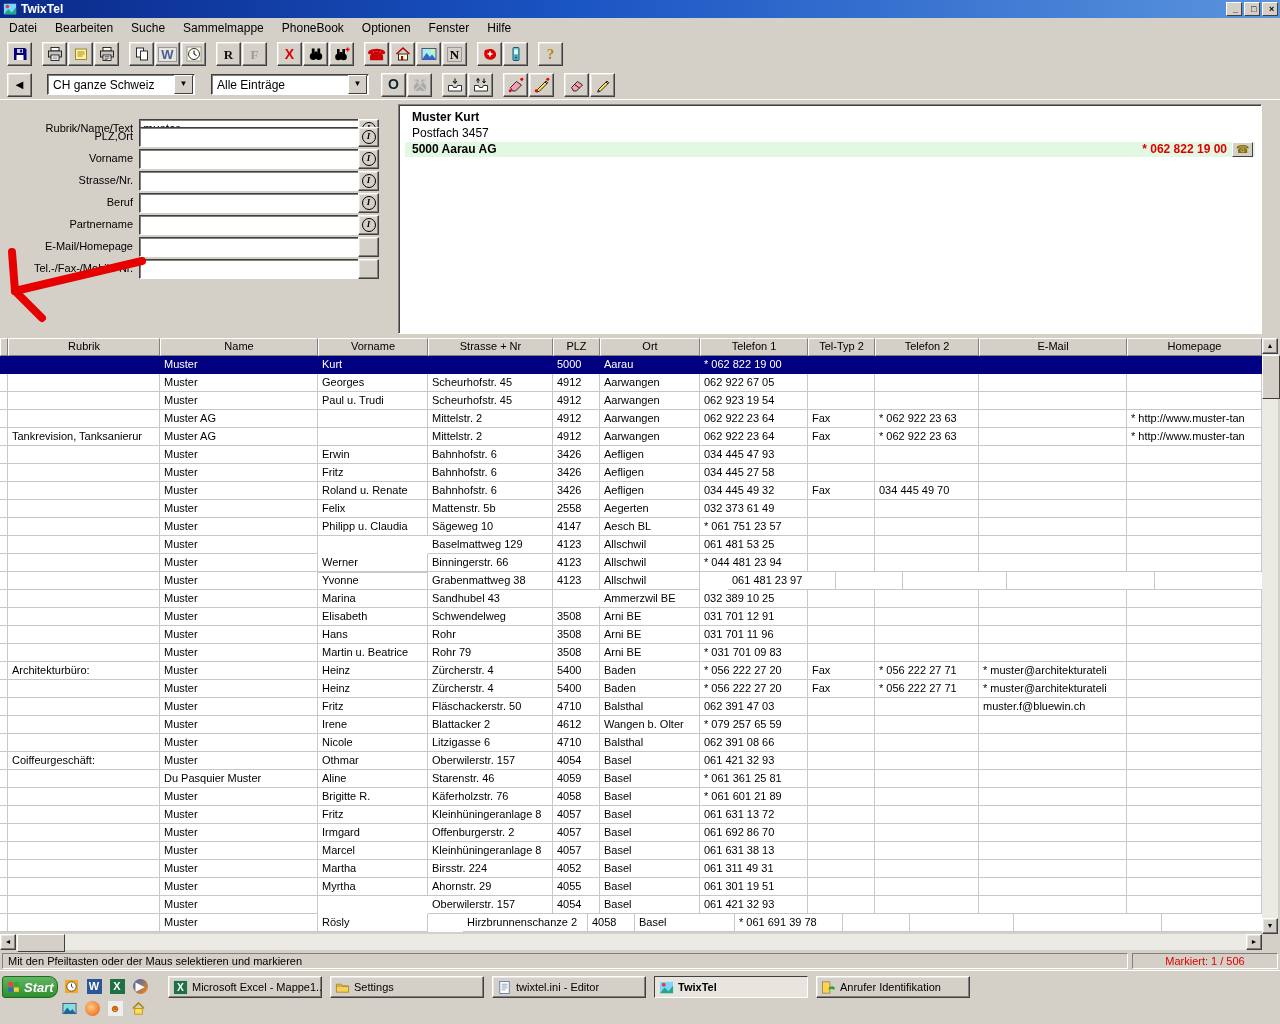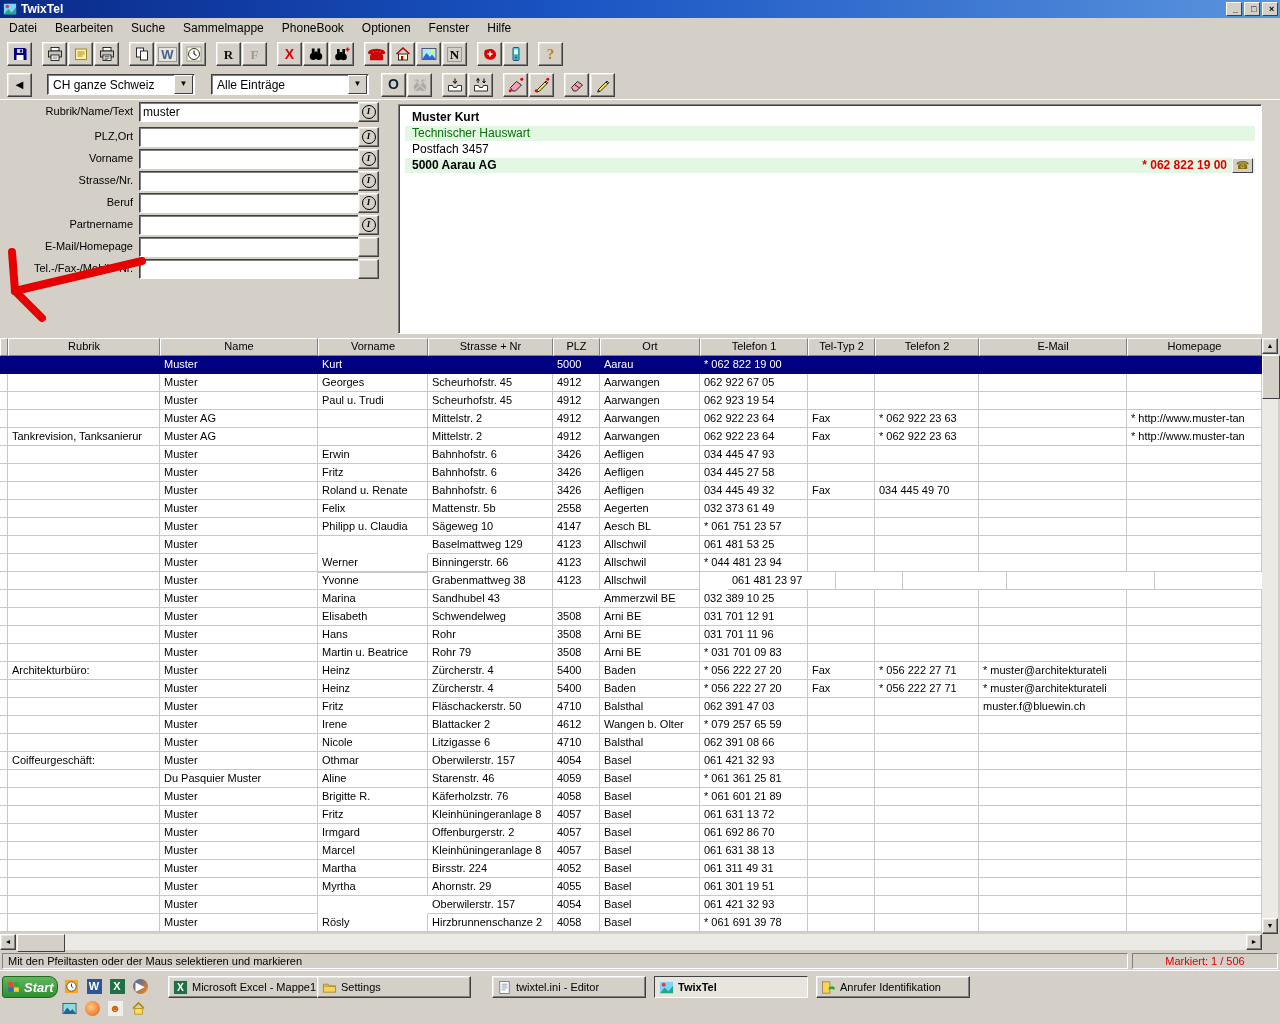--- a/index.html
+++ b/index.html
@@ -374,21 +374,21 @@
               <path d="M11 5l1.8 1.8 1-1L12 4z" fill="#f4a0b4" stroke="#000" stroke-width="0.8"></path>
               <path d="M3.5 12.5l-.7 2.5 2.5-.7z" fill="#333"></path>
             </svg>
           </span>
         </button>
       </span>
   </div>
 
   <div class="workspace">
     <div id="search-form">
-        <div class="form-row" style="top: 2px;">
+        <div class="form-row" style="top: 19px;">
           <span class="form-label">Rubrik/Name/Text</span>
           <input class="field-input" value="muster" style="">
           <button class="info-btn">
             <span class="circle-i">I</span>
           </button>
         </div>
         <div class="form-row" style="top: 27px;">
           <span class="form-label">PLZ,Ort</span>
           <input class="field-input" style="">
           <button class="info-btn">
@@ -431,21 +431,20 @@
         <div class="form-row" style="top: 159px;">
           <span class="form-label">Tel.-/Fax-/Mobile-Nr.</span>
           <input class="field-input" style="">
           <button class="info-btn"></button>
         </div>
       </div>
 
 
     <div class="detail-panel">
       <div class="d-line d1">Muster Kurt</div>
-      <div class="d-line d2">Technischer Hauswart</div>
       <div class="d-line">Postfach 3457</div>
       <div class="d-line d4">
         <span>5000 Aarau AG</span>
         <span class="d-phone">* 062 822 19 00</span>
         <button class="dial-btn">
           <span>☎</span>
         </button>
       </div>
     </div>
 
@@ -904,21 +903,21 @@
           <div class="td" style="width: 67px;"></div>
           <div class="td" style="width: 104px;"></div>
           <div class="td" style="width: 148px;"></div>
           <div class="td" style="width: 135px;"></div>
         </div>
         <div class="tr">
           <div class="td" style="width: 8px;"></div>
           <div class="td" style="width: 152px;"></div>
           <div class="td" style="width: 158px;">Muster</div>
           <div class="td" style="width: 110px;">Rösly</div>
-          <div class="td" style="width: 125px;">Hirzbrunnenschanze 2</div>
+          <div class="td" style="width: 125px; margin-left: 35px;">Hirzbrunnenschanze 2</div>
           <div class="td" style="width: 47px;">4058</div>
           <div class="td" style="width: 100px;">Basel</div>
           <div class="td" style="width: 108px;">* 061 691 39 78</div>
           <div class="td" style="width: 67px;"></div>
           <div class="td" style="width: 104px;"></div>
           <div class="td" style="width: 148px;"></div>
           <div class="td" style="width: 135px;"></div>
         </div>
       </div>
 
@@ -980,21 +979,21 @@
           </svg>
         </span></span>
     <span id="task-buttons"><button class="task-btn" style="left: 168px;">
           <span class="icon">
             <svg viewBox="0 0 16 16">
               <rect x="1" y="1" width="14" height="14" fill="#1e7145"></rect>
               <text x="8" y="12" font-size="11" font-weight="bold" fill="#fff" text-anchor="middle" font-family="Liberation Sans,sans-serif">X</text>
             </svg>
           </span>
           <span>Microsoft Excel - Mappe1...</span>
-        </button><button class="task-btn" style="left: 317px;">
+        </button><button class="task-btn" style="left: 330px;">
           <span class="icon">
             <svg viewBox="0 0 16 16">
               <path d="M1.5 4.5h5l1.5 2h6.5V13h-13z" fill="#f7d15c" stroke="#9a7b1a" stroke-width="0.8"></path>
               <path d="M1.5 6.5h13" stroke="#9a7b1a" stroke-width="0.8"></path>
             </svg>
           </span>
           <span>Settings</span>
         </button><button class="task-btn" style="left: 492px;">
           <span class="icon">
             <svg viewBox="0 0 16 16">

